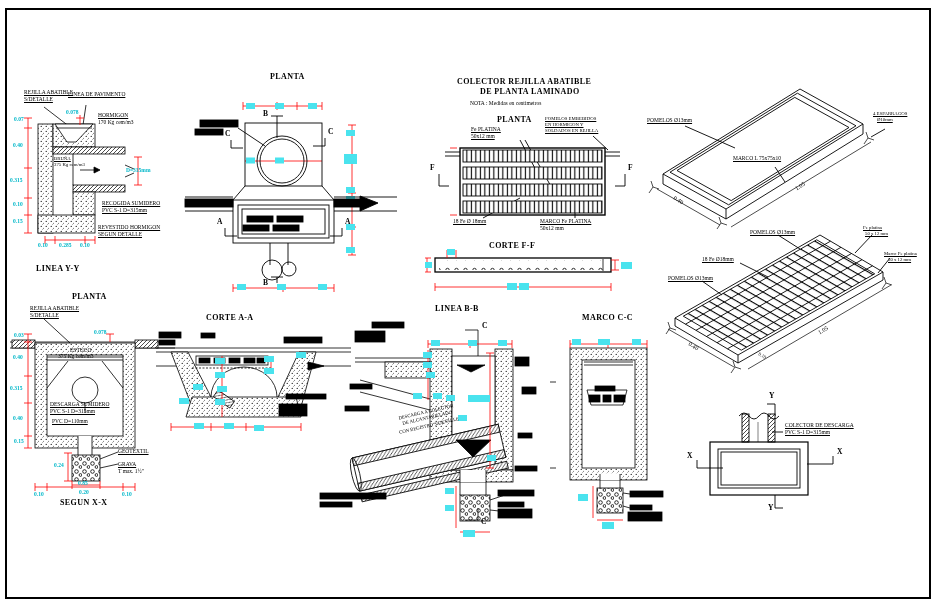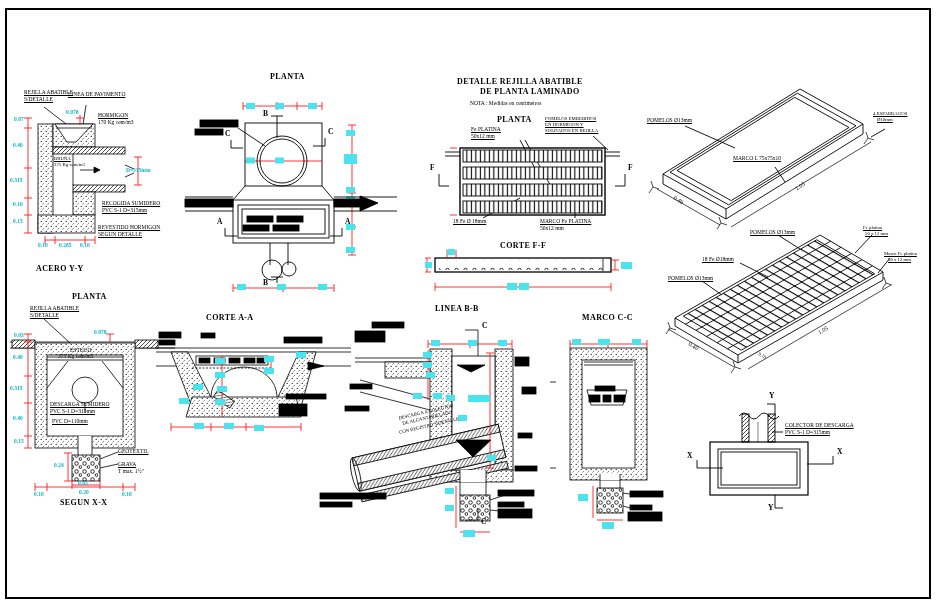--- a/index.html
+++ b/index.html
@@ -106,21 +106,21 @@
 <span class="t u" style="left:88px;top:146px">SEGUN DETALLE</span>
 <span class="cy" style="left:4px;top:32px">0.07</span>
 <span class="cy" style="left:56px;top:25px">0.078</span>
 <span class="cy" style="left:3px;top:58px">0.40</span>
 <span class="cy" style="left:0px;top:93px">0.315</span>
 <span class="cy" style="left:3px;top:117px">0.10</span>
 <span class="cy" style="left:3px;top:134px">0.15</span>
 <span class="cy" style="left:28px;top:158px">0.10</span>
 <span class="cy" style="left:49px;top:158px">0.285</span>
 <span class="cy" style="left:70px;top:158px">0.10</span>
-<span class="ttl" style="left:26px;top:180px">ACERO Y-Y</span>
+<span class="ttl" style="left:26px;top:180px">LINEA Y-Y</span>
 </div>
 
 <div class="v" style="left:185px;top:70px;width:212px;height:230px">
 <svg width="212" height="230">
  <g stroke="#f00" stroke-width="0.8" fill="none">
   <line x1="58" y1="36" x2="137" y2="36"></line>
   <line x1="58" y1="32" x2="58" y2="40"></line>
           <line x1="92" y1="32" x2="92" y2="40"></line>
           <line x1="112" y1="32" x2="112" y2="40"></line>
           <line x1="137" y1="32" x2="137" y2="40"></line>
@@ -223,21 +223,21 @@
   <line x1="14" y1="96" x2="14" y2="108"></line>
           <line x1="14" y1="108" x2="24" y2="108"></line>
   <line x1="200" y1="96" x2="200" y2="108"></line>
           <line x1="190" y1="108" x2="200" y2="108"></line>
  </g>
  <g stroke="#f00" stroke-width="0.8">
   <line x1="25" y1="70" x2="32" y2="70"></line>
           <line x1="25" y1="137" x2="32" y2="137"></line>
  </g>
 </svg>
-<span class="ttl" style="left:32px;top:0px">DETALLE REJILLA ABATIBLE</span>
+<span class="ttl" style="left:32px;top:0px">COLECTOR REJILLA ABATIBLE</span>
 <span class="ttl" style="left:55px;top:10px">DE PLANTA LAMINADO</span>
 <span class="t" style="left:45px;top:22px">NOTA : Medidas en centimetros</span>
 <span class="ttl" style="left:72px;top:38px">PLANTA</span>
 <span class="t u" style="left:46px;top:48px">Fe PLATINA</span>
 <span class="t u" style="left:46px;top:55px">50x12 mm</span>
 <span class="t u sm" style="left:120px;top:38px">POMELOS EMBEBIDOS</span>
 <span class="t u sm" style="left:120px;top:44px">EN HORMIGON Y</span>
 <span class="t u sm" style="left:120px;top:50px">SOLDADOS EN REJILLA</span>
 <span class="mk" style="left:5px;top:86px">F</span>
 <span class="mk" style="left:203px;top:86px">F</span>
@@ -265,21 +265,21 @@
           <line x1="186" y1="43" x2="186" y2="51"></line>
  </g>
  <g fill="#4ae3ee">
           <rect x="22" y="9" width="8" height="6"></rect>
           <rect x="0" y="22" width="7" height="6"></rect>
           <rect x="196" y="22" width="11" height="7"></rect>
           <rect x="82" y="43" width="10" height="7"></rect>
           <rect x="94" y="43" width="10" height="7"></rect>
         </g>
 </svg>
-<span class="ttl" style="left:75px;top:2px">CORTE F-F</span>
+<span class="ttl" style="left:64px;top:2px">CORTE F-F</span>
 </div>
 
 <div class="v" style="left:645px;top:85px;width:285px;height:152px">
 <svg width="285" height="152">
  <g stroke="#000" stroke-width="0.9" fill="none">
   <polygon points="155,4 218,39 81,124 18,89"></polygon>
   <polygon points="152.4,8.2 211,40.8 83.6,119.8 25,87.2"></polygon>
   <polygon points="149.8,12.4 204,42.5 86.2,115.6 32,85.5"></polygon>
   <line x1="18" y1="89" x2="18" y2="99"></line>
           <line x1="81" y1="124" x2="81" y2="134"></line>

